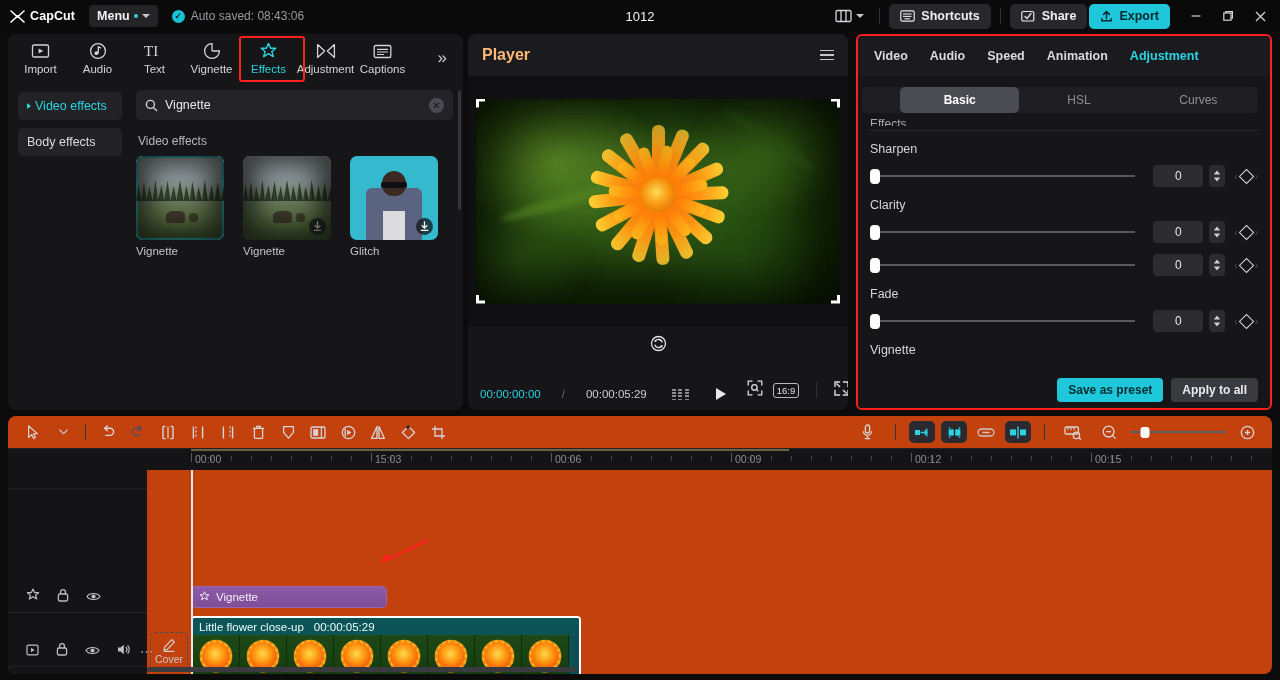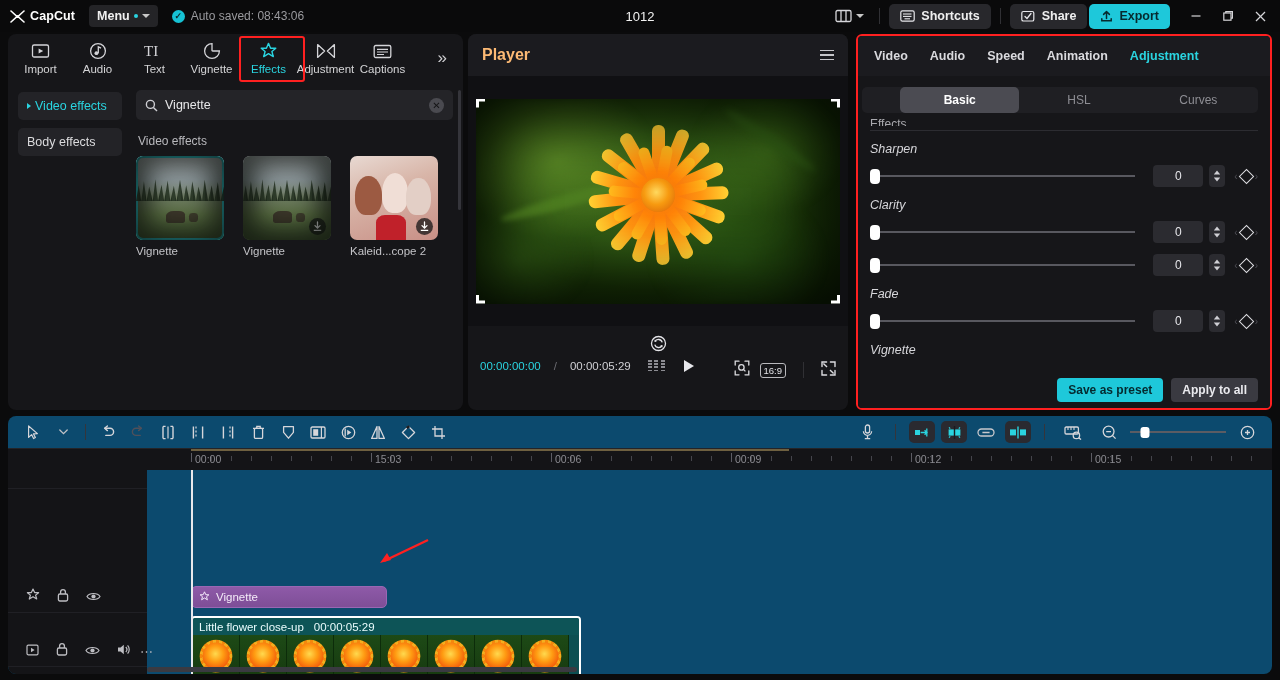--- a/index.html
+++ b/index.html
@@ -188,21 +188,21 @@
     box-shadow: 0 0 10px rgba(255,160,20,.55);
   }
   .vig-overlay { position:absolute; inset:0; box-shadow: inset 0 0 55px 22px rgba(0,0,0,.55); pointer-events:none; }
   .corner { position:absolute; width:9px; height:9px; background:#fff; }
   .corner.tl { left:0; top:0; clip-path: polygon(0 0,100% 0,100% 3px,3px 3px,3px 100%,0 100%); }
   .corner.tr { right:0; top:0; clip-path: polygon(0 0,100% 0,100% 100%,calc(100% - 3px) 100%,calc(100% - 3px) 3px,0 3px); }
   .corner.bl { left:0; bottom:0; clip-path: polygon(0 0,3px 0,3px calc(100% - 3px),100% calc(100% - 3px),100% 100%,0 100%); }
   .corner.br { right:0; bottom:0; clip-path: polygon(calc(100% - 3px) 0,100% 0,100% 100%,0 100%,0 calc(100% - 3px),calc(100% - 3px) calc(100% - 3px)); }
   .reset-row { height: 34px; display:flex; align-items:center; justify-content:center; }
   .reset-ico { width:17px; height:17px; cursor:pointer; }
-  .player-ctrl { height: 40px; display: flex; align-items: flex-start; padding: 0 12px; gap: 13px; }
+  .player-ctrl { height: 40px; display: flex; align-items: flex-end; padding: 0 12px; gap: 21px; }
   .tc-cur { font-size: 11.5px; color: #2ad4e0; font-variant-numeric: tabular-nums; }
   .tc-sep { font-size: 11.5px; color: #6d6d72; }
   .tc-tot { font-size: 11.5px; color: #d0d0d4; font-variant-numeric: tabular-nums; }
   .bars { display:flex; gap:2.5px; margin-left:4px; cursor:pointer; }
   .bars i { display:block; width:4px; height:11px; background: repeating-linear-gradient(180deg,#8c8c92 0 1.6px, transparent 1.6px 3.2px); }
   .play-tri { width:0;height:0;border-left:10px solid #e8e8ec;border-top:6.5px solid transparent;border-bottom:6.5px solid transparent; margin-left:6px; cursor:pointer;}
   .pc-right { margin-left:auto; display:flex; align-items:center; gap:10px; }
   .ratio-badge { border:1.4px solid #b9b9bd; border-radius:3px; font-size:9.5px; padding:1px 3px; color:#e2e2e6; cursor:pointer; }
 
   
@@ -215,21 +215,21 @@
   .rp-tab.active { color: #2ad4e0; }
   .seg {
     margin: 11px 12px 0 4px; height: 26px; background: #1f1f23; border-radius: 5px; display: flex; padding-left: 38px;
   }
   .seg div { flex:1; display:flex; align-items:center; justify-content:center; font-size:12px; color:#8e8e94; border-radius:5px; cursor:pointer; }
   .seg div.active { background:#4b4b52; color:#fff; font-weight:bold; }
   .scroll-area { position:relative; height: 262px; padding: 0 12px; overflow: hidden; }
   .cut-label { font-size: 12px; color:#a9a9ae; height:9px; overflow:hidden; margin-top:4px; }
   .hr { height:1px; background:#2c2c31; margin: 4px 0 0 0; }
   .slider-row { margin-top: 11px; }
-  .sl-name { font-size: 12.5px; color: #d6d6da; margin-bottom: 9px; font-style: italic; }
+  .sl-name { font-size: 12.5px; color: #d6d6da; margin-bottom: 9px; }
   .sl-line { display:flex; align-items:center; }
   .track { position: relative; width: 278px; height: 14px; display:flex; align-items:center; cursor:pointer; }
   .track .rail { position:absolute; left:0; right:0; height:1.5px; background:#58585f; }
   .track .knob {
     position:absolute; width:10px; height:15px; background:#fff; border-radius:4px;
     transform: translateX(-50%);
   }
   .numbox {
     margin-left: 18px; width: 52px; height: 22px; background:#2b2b30; border-radius:4px;
     display:flex; align-items:center; justify-content:center; font-size:12px; color:#e6e6ea;
@@ -242,21 +242,21 @@
   .kf .ar { color:#4f4f56; font-size:10px; }
   .diamond { width:11px; height:11px; border:1.4px solid #dcdce0; transform: rotate(45deg); cursor:pointer; }
   .rp-footer {
     position:absolute; left:0; bottom:0; width:100%; height:36px; background:#161619;
     display:flex; align-items:center; justify-content:flex-end; gap:8px; padding-right:12px;
   }
   .btn-teal { height:24px; padding:0 11px; border-radius:4px; background:#1ec8da; color:#052a2f; font-size:12px; font-weight:bold; display:flex; align-items:center; cursor:pointer; }
   .btn-grey { height:24px; padding:0 11px; border-radius:4px; background:#3a3a41; color:#eaeaee; font-size:12px; font-weight:bold; display:flex; align-items:center; cursor:pointer; }
 
   
-  .timeline { position:absolute; left:8px; top:416px; width:1264px; height:258px; background:#0c4a6e; border-radius:8px; overflow:hidden;text-align:center; }
+  .timeline { position:absolute; left:8px; top:416px; width:1264px; height:258px; background:#c2410c; border-radius:8px; overflow:hidden;text-align:center; }
   .tl-toolbar { height:32px; display:flex; align-items:center; padding:0 10px; gap:0; }
   .tb-ico { width:30px; height:26px; display:flex; align-items:center; justify-content:center; cursor:pointer; color:#d2d2d6; }
   .tb-ico.dim { color:#505058; }
   .tb-sep { width:1px; height:16px; background:#35353b; margin:0 7px; }
   .tb-chip { width:26px; height:22px; border-radius:5px; display:flex; align-items:center; justify-content:center; cursor:pointer; }
   .tb-chip.on { background:#2a2a30; }
   .zoom-slider { width:96px; height:12px; position:relative; display:flex; align-items:center; cursor:pointer; }
   .zoom-slider .zr { position:absolute; left:0; right:0; height:1.5px; background:#5c5c63; }
   .zoom-slider .zk { position:absolute; left:16%; width:9px; height:11px; background:#fff; border-radius:3px; transform:translateX(-50%); }
   .ruler { position:relative; height:22px; background:#141417; border-top:1px solid #242428; }
@@ -485,33 +485,33 @@
               <span class="dl">
                   <svg width="11" height="11" viewBox="0 0 11 11">
                     <path d="M5.5 1 V7 M3 4.6 L5.5 7.1 L8 4.6" stroke="#fff" fill="none" stroke-width="1.3" stroke-linecap="round"></path>
                     <line x1="1.8" y1="9.4" x2="9.2" y2="9.4" stroke="#fff" stroke-width="1.3"></line>
                   </svg>
                 </span>
             </div>
             <div class="cname">Vignette</div>
           </div>
           <div class="cell">
-            <div class="thumb th-kal">
-                <div class="f1"></div>
-                <div class="f2"></div>
-                <div class="f3"></div>
-                <div class="glove"></div>
+            <div class="thumb th-glitch">
+                <div class="body"></div>
+                <div class="shirt"></div>
+                <div class="head"></div>
+                <div class="glass"></div>
               <span class="dl">
                   <svg width="11" height="11" viewBox="0 0 11 11">
                     <path d="M5.5 1 V7 M3 4.6 L5.5 7.1 L8 4.6" stroke="#fff" fill="none" stroke-width="1.3" stroke-linecap="round"></path>
                     <line x1="1.8" y1="9.4" x2="9.2" y2="9.4" stroke="#fff" stroke-width="1.3"></line>
                   </svg>
                 </span>
             </div>
-            <div class="cname">Kaleid...cope 2</div>
+            <div class="cname">Glitch</div>
           </div>
         </div>
         <div class="panel-vscroll"></div>
       </div>
     </div>
   </div>
 
   <div class="player-panel">
     <div class="player-head">
       <span class="ttl">Player</span>
@@ -989,20 +989,29 @@
                 <path d="M1 4.6 H3.6 L6.8 1.8 V11.2 L3.6 8.4 H1 Z" fill="#bdbdc2"></path>
                 <path d="M8.8 4 A3.6 3.6 0 0 1 8.8 9" stroke="#bdbdc2" fill="none" stroke-width="1.2"></path>
                 <path d="M10.6 2.4 A6 6 0 0 1 10.6 10.6" stroke="#bdbdc2" fill="none" stroke-width="1.2"></path>
               </svg></span>
           <span style="margin-left:-8px;letter-spacing:1.4px;font-size:13px;">⋯</span>
         </div>
         <div class="trk-divider" style="top:196px"></div>
 
       </div>
 
+      <div class="cover-col">
+        <div class="cover-btn" style="top:162px">
+          <svg width="14" height="14" viewBox="0 0 14 14">
+              <path d="M9.8 1.6 L12.4 4.2 L5 11.6 L2 12.2 L2.6 9.2 Z" stroke="#d0d0d4" fill="none" stroke-width="1.2" stroke-linejoin="round"></path>
+              <line x1="1.6" y1="13.4" x2="12.4" y2="13.4" stroke="#d0d0d4" stroke-width="1.2"></line>
+            </svg>
+          <span>Cover</span>
+        </div>
+      </div>
 
       <div class="lane clip-effect" style="left:183px; top:116px; width:196px; height:22px;">
         <span><svg width="11" height="11" viewBox="0 0 11 11">
               <path d="M5.5 0.8 L6.8 3.7 L9.9 3.8 L7.5 5.7 L8.4 8.8 L5.5 7 L2.6 8.8 L3.5 5.7 L1.1 3.8 L4.2 3.7 Z" stroke="#f3e8fa" fill="none" stroke-width="1" stroke-linejoin="round"></path>
             </svg></span>
         <span>Vignette</span>
       </div>
 
       <div class="lane clip-video" style="left:183px; top:146px; width:390px;">
         <div class="cv-label">

